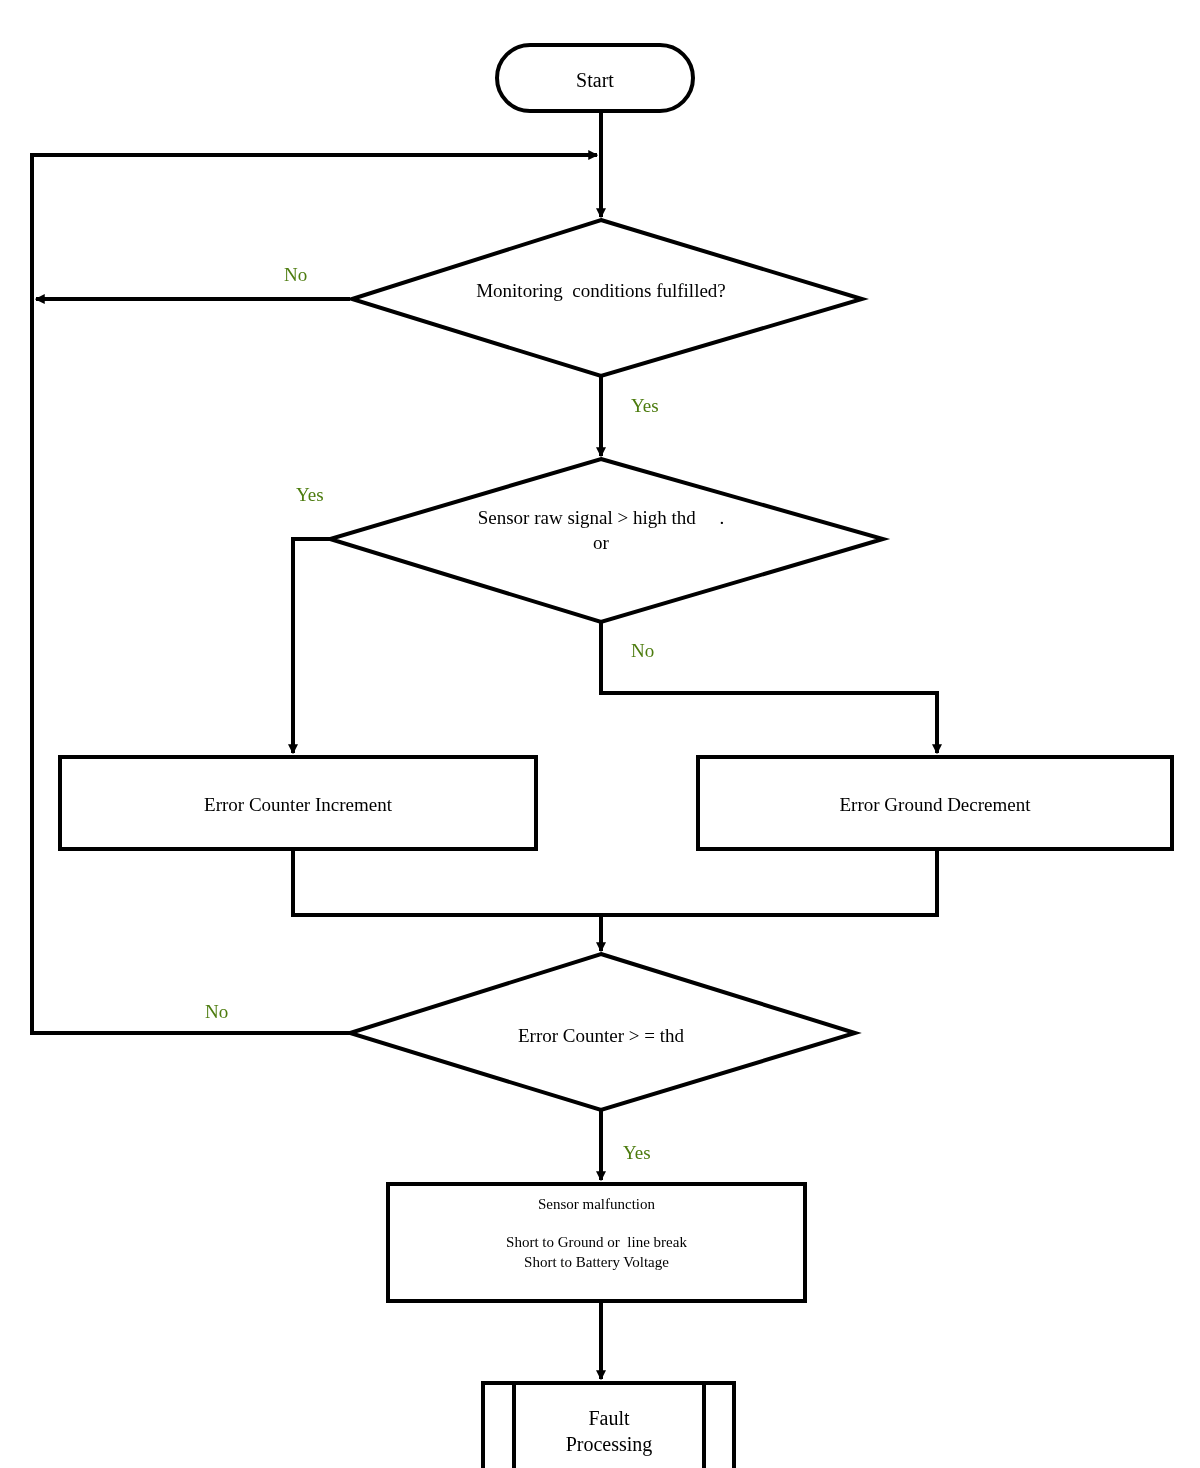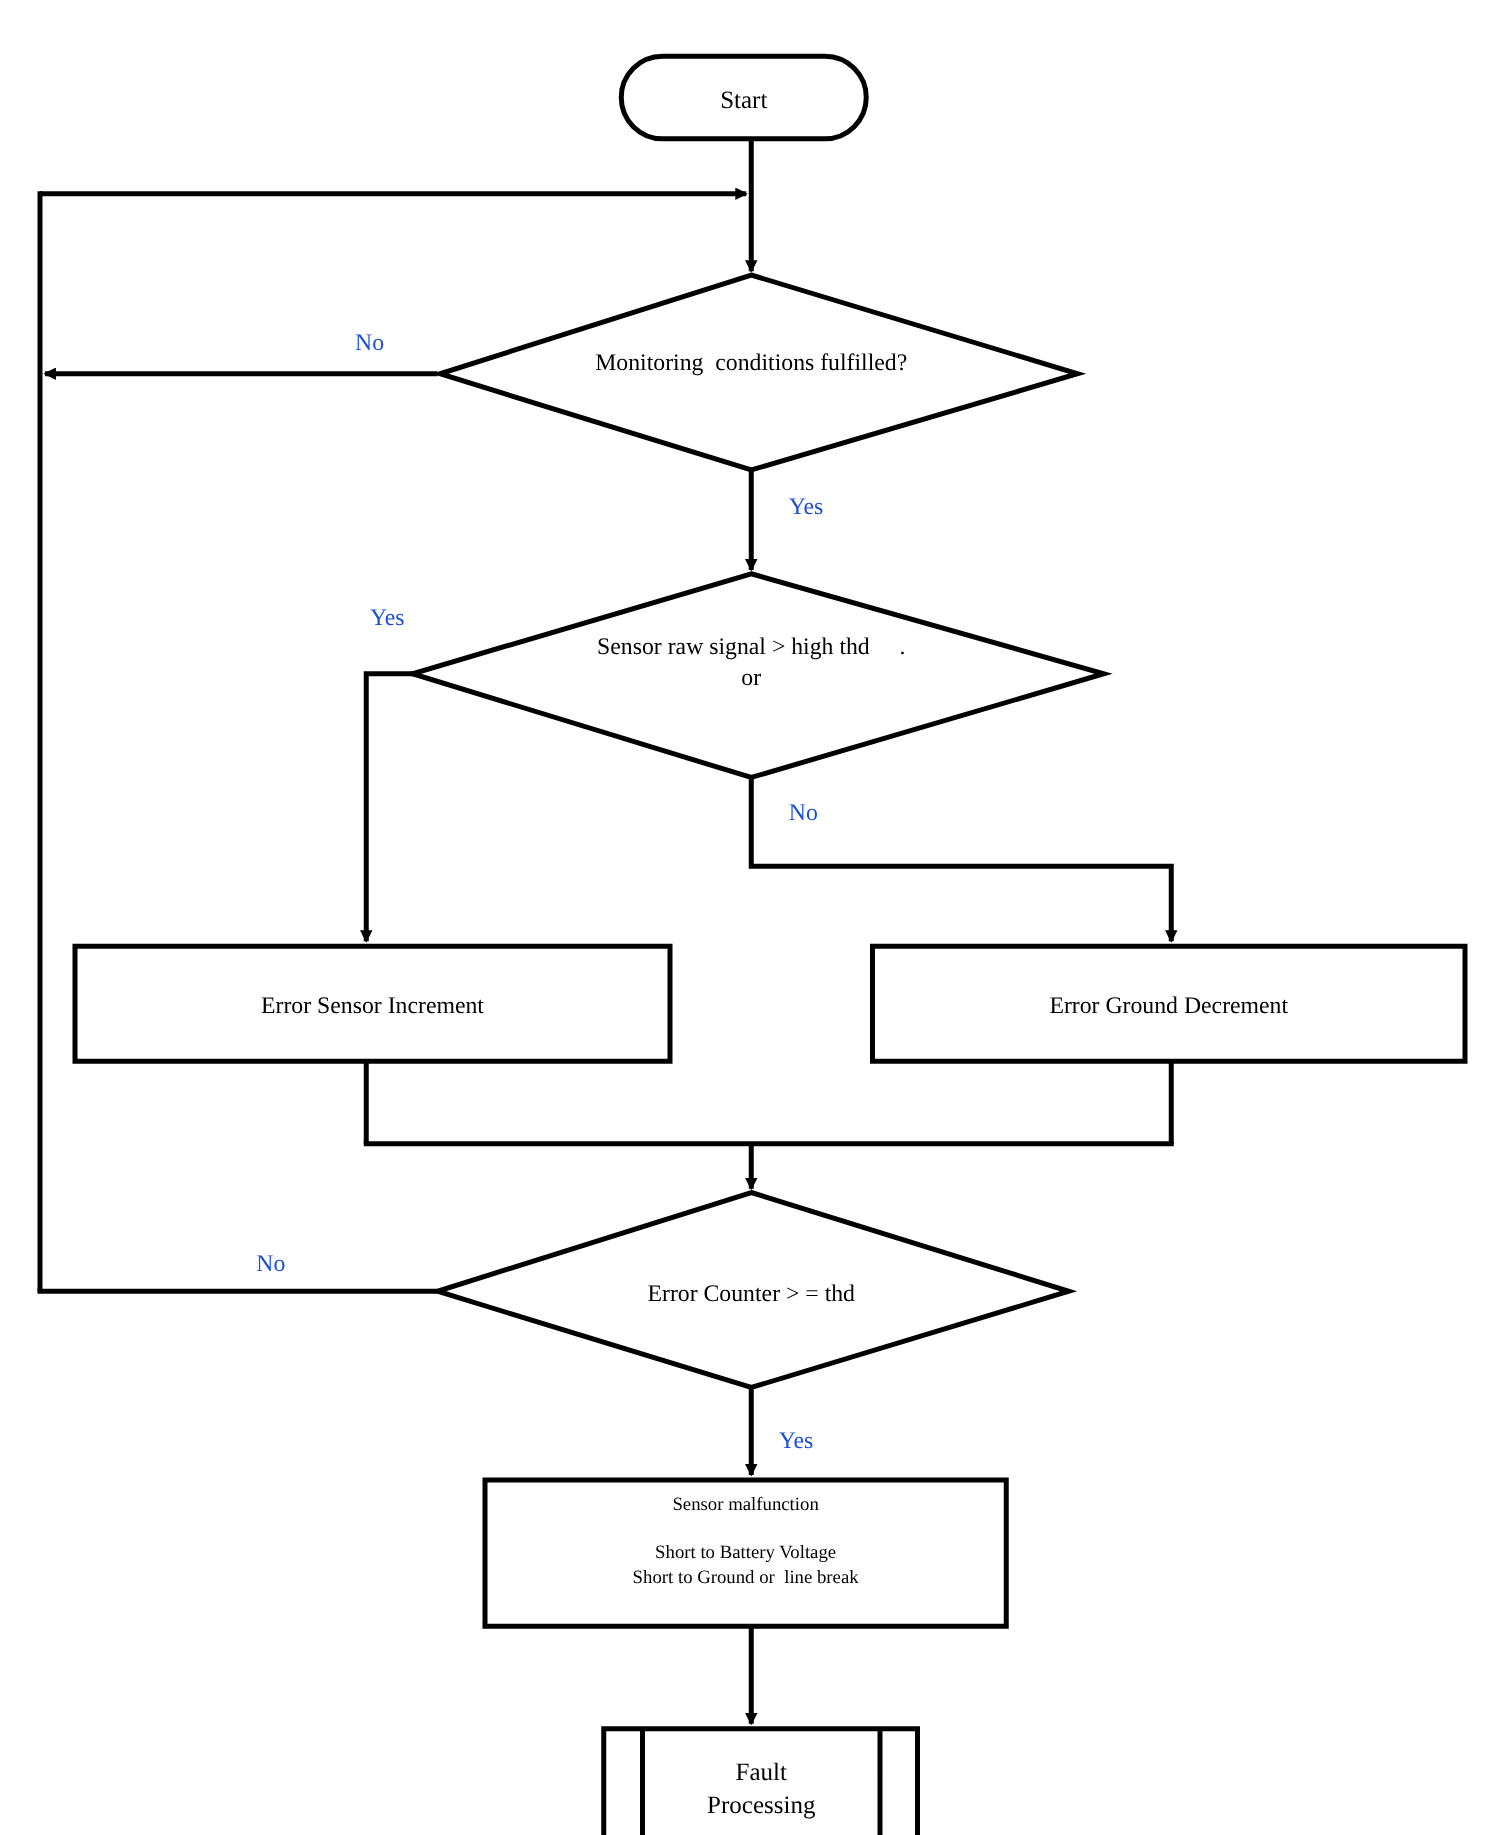--- a/index.html
+++ b/index.html
@@ -27,21 +27,21 @@
     position: absolute;
     text-align: center;
     color: #000000;
     font-family: "Liberation Serif", "DejaVu Serif", serif;
     line-height: 1.32;
     white-space: pre;
     pointer-events: none;
   }
   .edge-label {
     position: absolute;
-    color: #1d4ed8;
+    color: #4d7c0f;
     font-family: "Liberation Serif", "DejaVu Serif", serif;
     font-size: 19px;
     white-space: pre;
   }
   .t-start   { font-size: 20px; }
   .t-dia     { font-size: 19px; }
   .t-proc    { font-size: 19px; }
   .t-mal     { font-size: 15px; }
   .t-fault   { font-size: 20px; }
 </style>
@@ -106,31 +106,31 @@
 
   <div class="node-text t-start" style="left:497px; top:33px; width:196px;">Start</div>
 
   <div class="node-text t-dia" style="left:401px; top:244px; width:400px;">Monitoring  conditions fulfilled?</div>
 
   <div style="position:absolute; left:351px; top:471px; width:500px; text-align:center;">
     <div class="node-text t-dia" style="position:static; width:100%;">Sensor raw signal &gt; high thd     .</div>
     <div class="node-text t-dia" style="position:static; width:100%;">or</div>
   </div>
 
-  <div class="node-text t-proc" style="left:60px; top:758px; width:476px;">Error Sensor Increment</div>
+  <div class="node-text t-proc" style="left:60px; top:758px; width:476px;">Error Counter Increment</div>
 
   <div class="node-text t-proc" style="left:698px; top:758px; width:474px;">Error Ground Decrement</div>
 
   <div class="node-text t-dia" style="left:401px; top:989px; width:400px;">Error Counter &gt; = thd</div>
 
   <div style="position:absolute; left:388px; top:1161px; width:417px; text-align:center;">
     <div class="node-text t-mal" style="position:static; width:100%;">Sensor malfunction</div>
     <div class="node-text t-mal" style="position:static; width:100%; height:18px;">&nbsp;</div>
+    <div class="node-text t-mal" style="position:static; width:100%;">Short to Ground or  line break</div>
     <div class="node-text t-mal" style="position:static; width:100%;">Short to Battery Voltage</div>
-    <div class="node-text t-mal" style="position:static; width:100%;">Short to Ground or  line break</div>
   </div>
 
   <div style="position:absolute; left:514px; top:1371px; width:190px; text-align:center;">
     <div class="node-text t-fault" style="position:static; width:100%;">Fault</div>
     <div class="node-text t-fault" style="position:static; width:100%;">Processing</div>
   </div>
 
   <div class="edge-label" style="left:284px; top:230px;">No</div>
 
   <div class="edge-label" style="left:631px; top:361px;">Yes</div>

